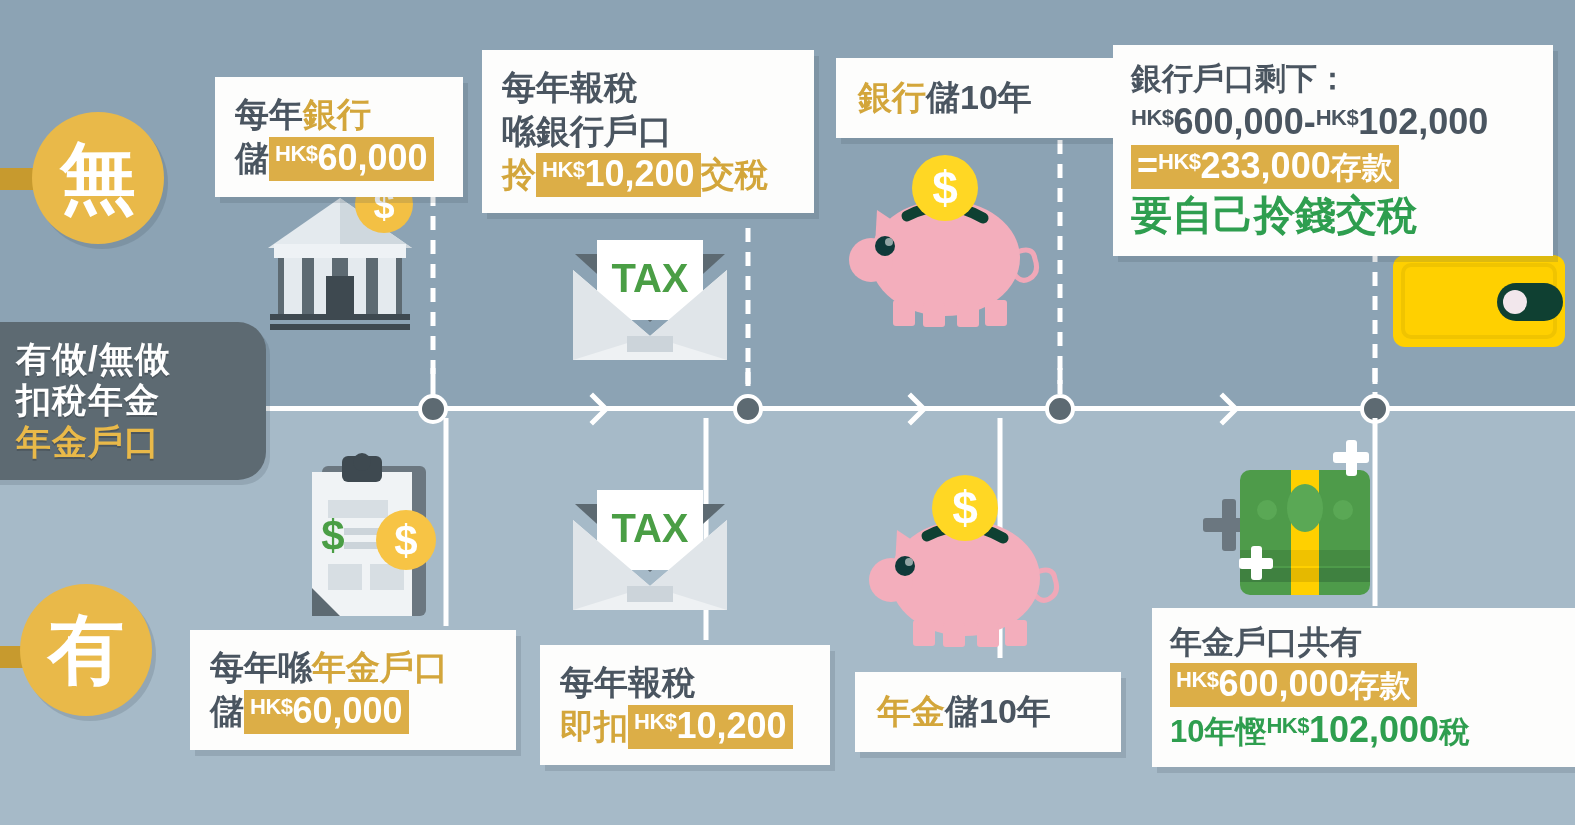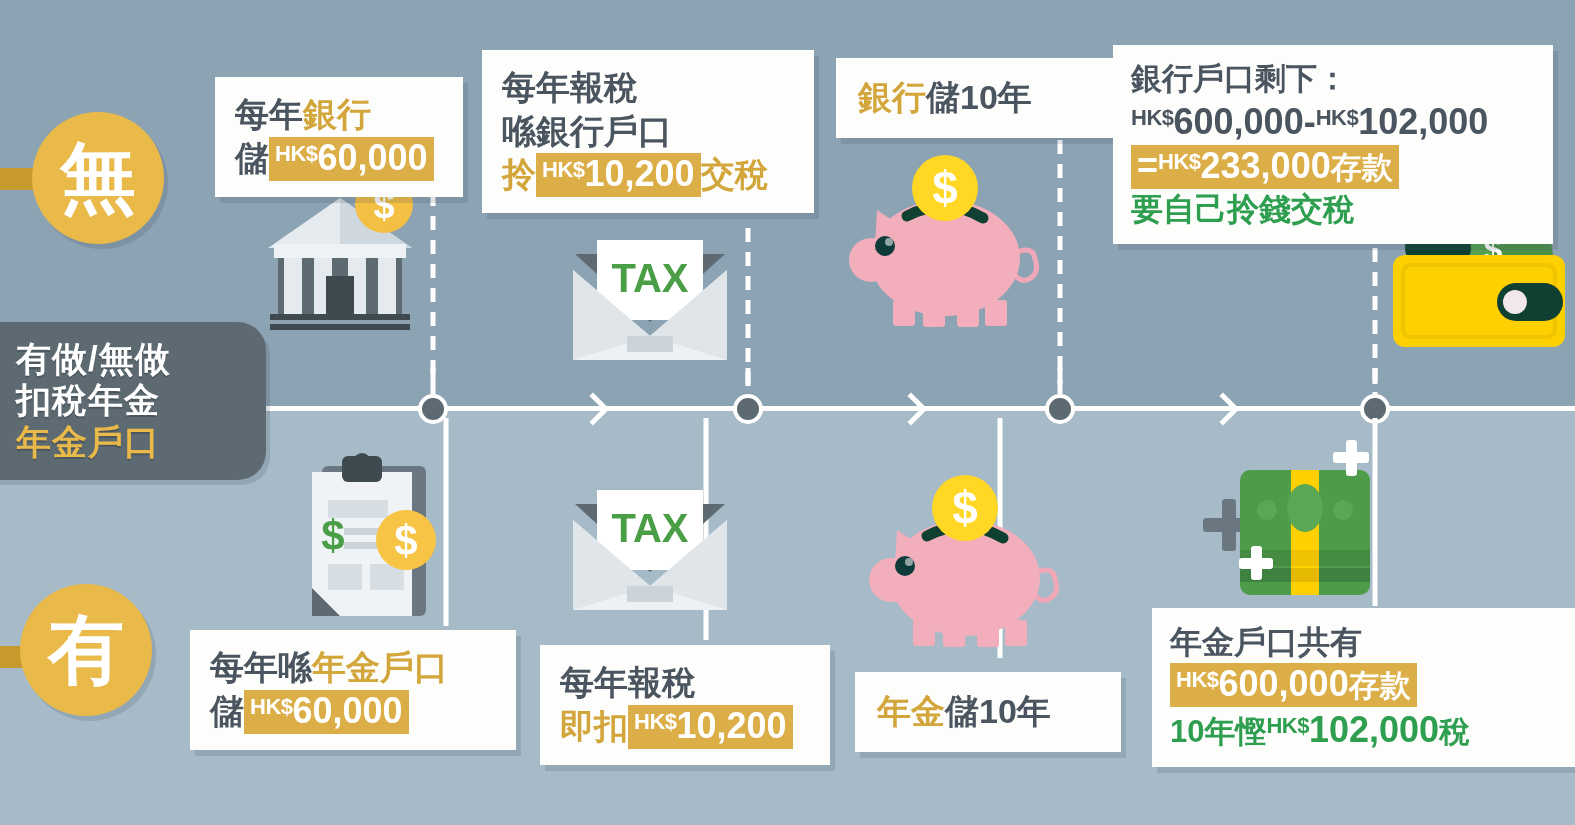--- a/index.html
+++ b/index.html
@@ -327,21 +327,21 @@
   </div>
 
   <div class="card" style="left:1113px; top:45px; width:440px; padding:14px 18px;">
     <div class="line cjk" style="font-size:31px">銀行戶口剩下：</div>
     <div class="line">
       <span class="cjk"><span class="sup">HK$</span><span class="num">600,000</span><span class="num">-</span><span class="sup">HK$</span><span class="num">102,000</span></span>
     </div>
     <div class="line">
       <span class="hl"><span class="num">=</span><span class="sup">HK$</span><span class="num">233,000</span><span class="small-cjk">存款</span></span>
     </div>
-    <div class="line cjk green" style="font-size:32px">要自己拎錢交稅</div>
+    <div class="line cjk green" style="font-size:41px">要自己拎錢交稅</div>
   </div>
 
   <div class="card" style="left:190px; top:630px; width:326px;">
     <div class="line">
       <span class="cjk">每年喺</span><span class="cjk gold">年金戶口</span>
     </div>
     <div class="line">
       <span class="cjk">儲</span><span class="hl"><span class="sup">HK$</span><span class="num">60,000</span></span>
     </div>
   </div>

